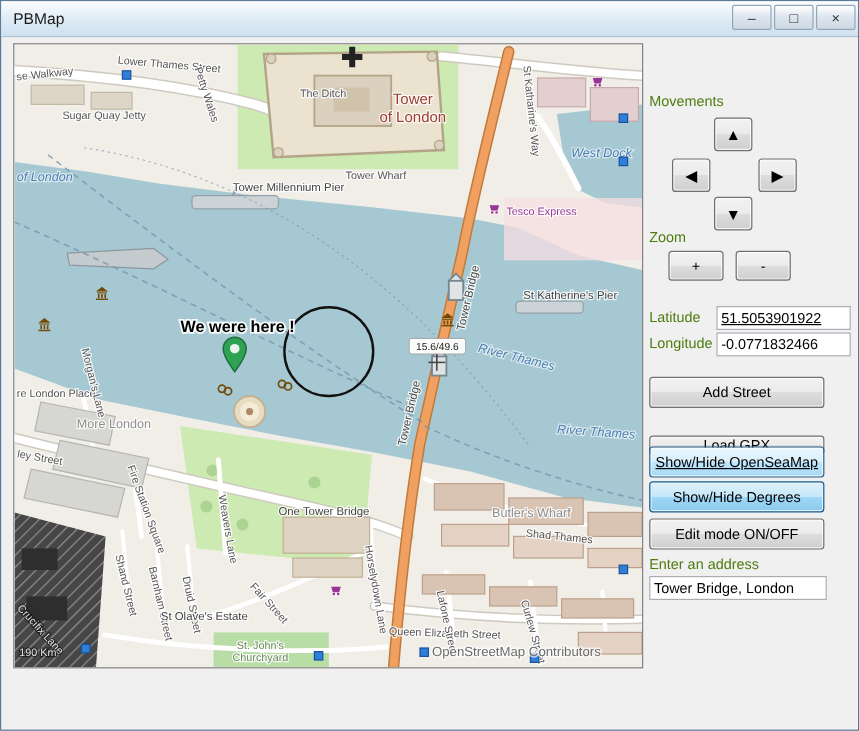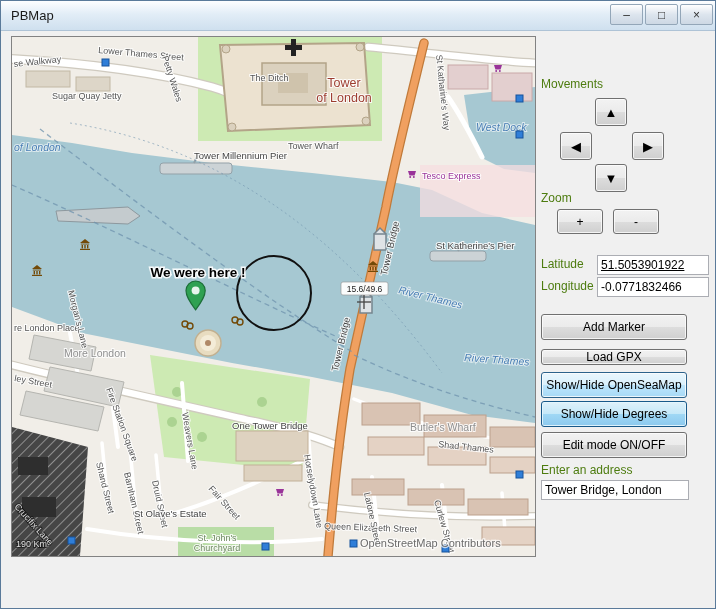--- a/index.html
+++ b/index.html
@@ -34,21 +34,21 @@
   .m-attr{font-size:11px;fill:#6b6b6b;stroke:rgba(255,255,255,.7);stroke-width:2.5px;paint-order:stroke;}
   .m-meas{font-size:8.5px;fill:#222;}
   
   .lbl{position:absolute;font-size:12px;color:#4d7c0f;}
   .btn{position:absolute;border:1px solid #707070;border-radius:3px;
     background:linear-gradient(#f2f2f2 0%,#ebebeb 50%,#dddddd 50%,#cfcfcf 100%);
     box-shadow:inset 0 0 0 1px rgba(252,252,252,.8);
     display:flex;align-items:center;justify-content:center;
     font-size:12px;color:#000;box-sizing:border-box;cursor:default;}
   .btn-blue{border-color:#2c628b;
-    background:linear-gradient(#eaf6fd 0%,#d9f0fc 50%,#bee6fd 50%,#a7d9f5 100%);}
+    background:linear-gradient(#eaf6fd 0%,#d9f0fc 50%,#bee6fd 50%,#a7d9f5 100%);text-decoration:underline;}
   .btn-blue2{border-color:#18598a;
     background:linear-gradient(#dff1fa 0%,#c4e8f8 50%,#a0d8f5 50%,#8cc9ee 100%);
     box-shadow:inset 0 0 0 1px rgba(230,246,253,.9);}
   .arrow{font-size:13px;}
   .tb{position:absolute;border:1px solid #abadb3;background:#fff;height:20px;
     font-size:12px;font-family:"Liberation Sans",sans-serif;padding:1px 3px;box-sizing:border-box;color:#000;}
 </style>
 </head>
 <body>
 
@@ -306,23 +306,23 @@
 <div class="btn" style="left:612px;top:208px;width:46px;height:25px">
     <span>-</span>
   </div>
 
 <span class="lbl" style="left:540px;top:256px">Latitude</span>
 <input class="tb" style="left: 596px; top: 254px; width: 112px; text-decoration: underline;" value="51.5053901922">
 <span class="lbl" style="left:540px;top:278px">Longitude</span>
 <input class="tb" style="left: 596px; top: 276px; width: 112px;" value="-0.0771832466">
 
 <div class="btn" style="left:540px;top:313px;width:146px;height:26px">
-    <span>Add Marker</span>
-  </div>
-<div class="btn" style="left:540px;top:348px;width:146px;height:16px">
+    <span>Add Street</span>
+  </div>
+<div class="btn" style="left:540px;top:362px;width:146px;height:16px">
     <span>Load GPX</span>
   </div>
 <div class="btn btn-blue" style="left:540px;top:371px;width:146px;height:26px">
     <span>Show/Hide OpenSeaMap</span>
   </div>
 <div class="btn btn-blue2" style="left:540px;top:400px;width:146px;height:26px">
     <span>Show/Hide Degrees</span>
   </div>
 <div class="btn" style="left:540px;top:431px;width:146px;height:26px">
     <span>Edit mode ON/OFF</span>

